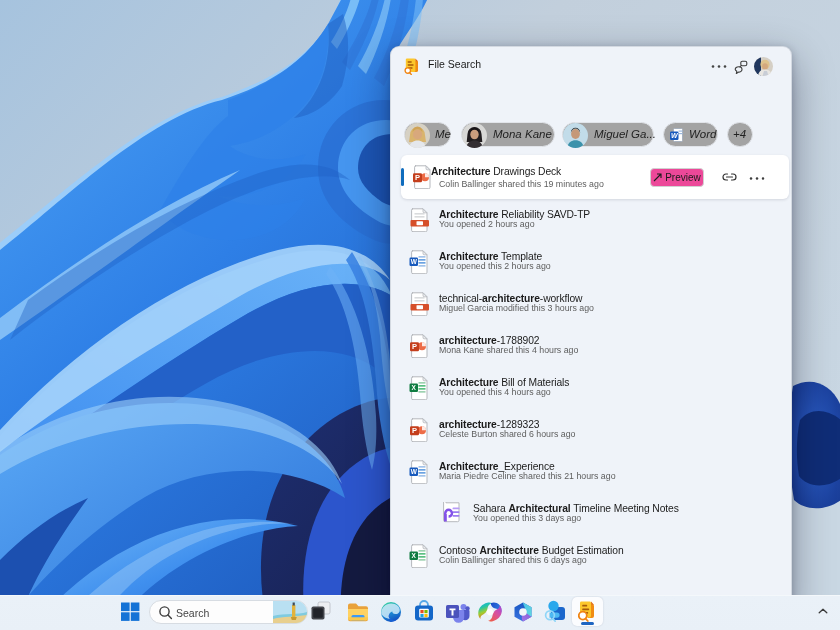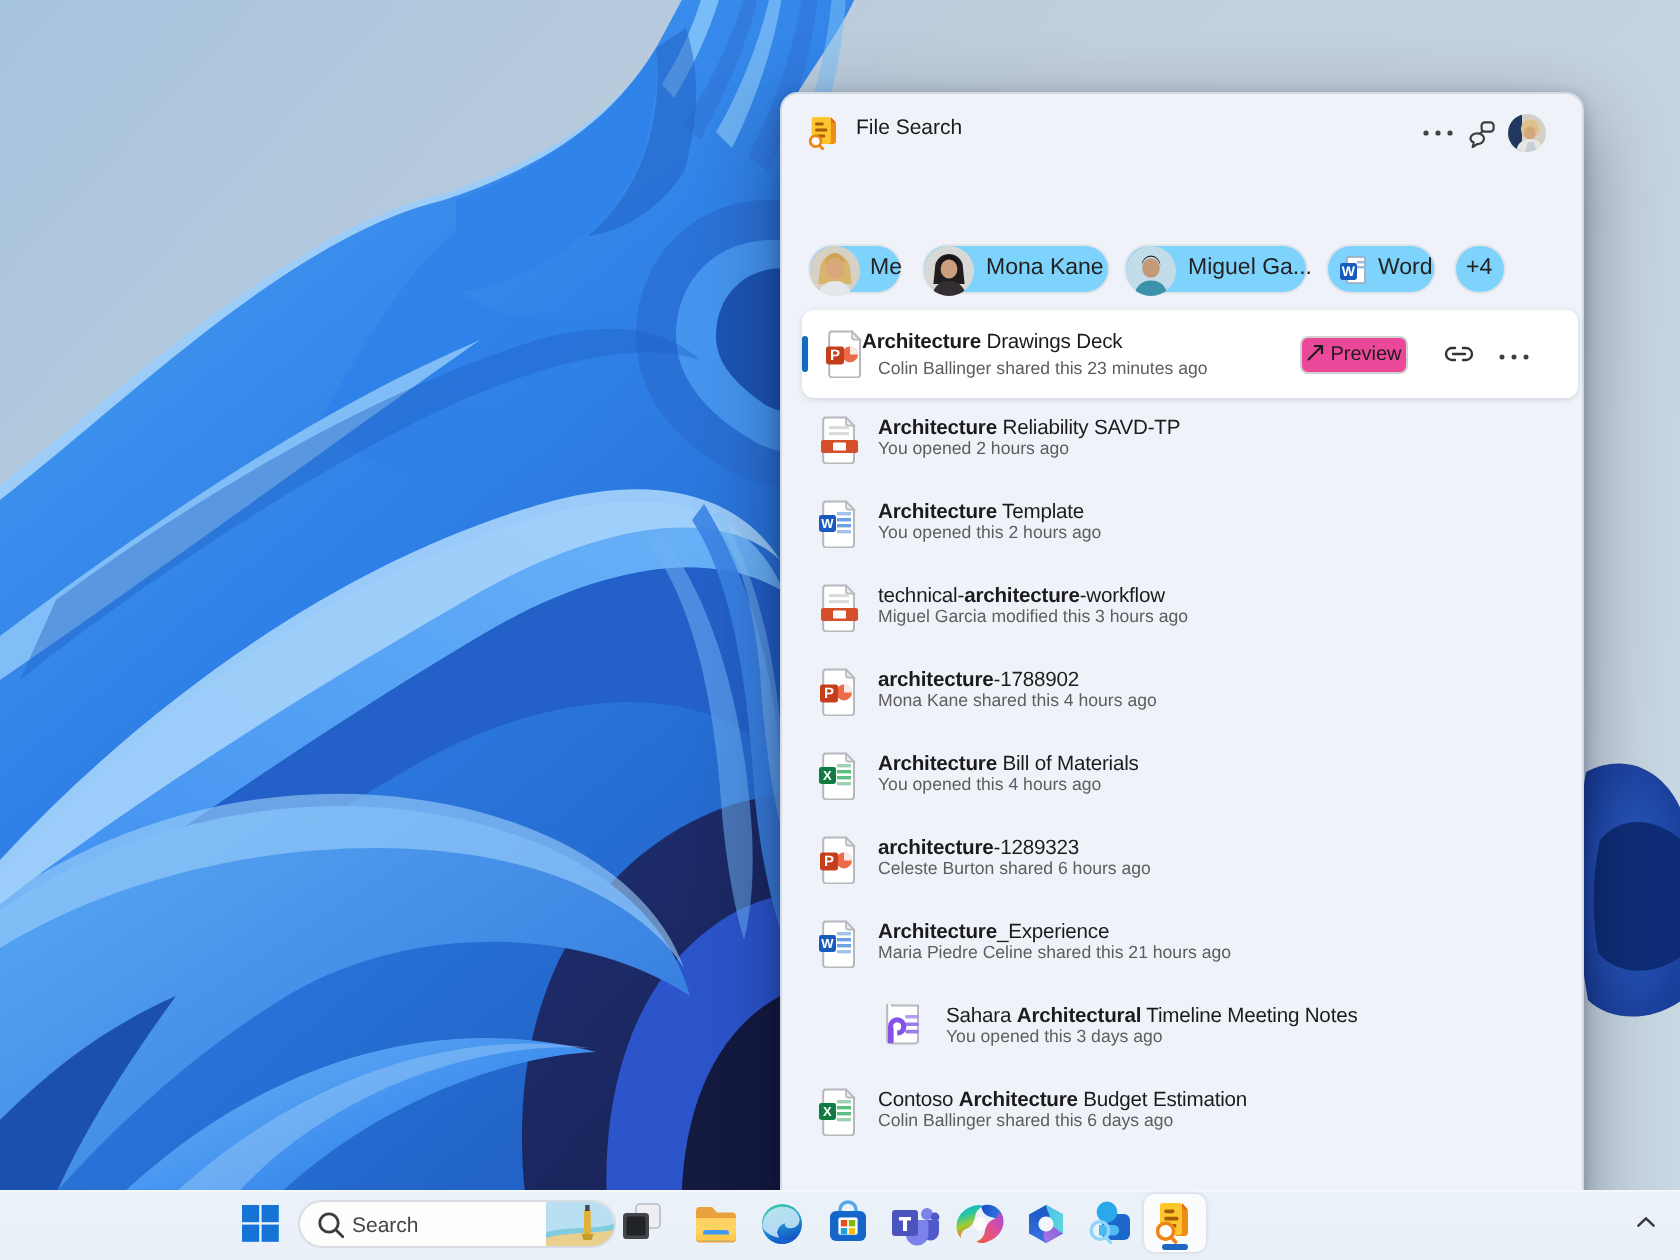--- a/index.html
+++ b/index.html
@@ -19,22 +19,22 @@
   #hdr .avatar { position:absolute; left:363px; top:10px; width:19px; height:19px; border-radius:50%; overflow:hidden; }
 
   #searchbox { position:absolute; left:14px; top:39px; width:380px; height:23px;
     background:#fff; border-radius:12px; border:1px solid #e3e6ea; border-bottom-color:#cfd3d8; }
   #searchbox .mag { position:absolute; left:8px; top:4px; width:14px; height:14px; }
   #searchbox .q { position:absolute; left:26px; top:5px; font-size:11px; color:#1f1f1f; }
   #searchbox .caret { position:absolute; left:48px; top:4px; width:1px; height:14px; background:#444; }
   #searchbox .clear { position:absolute; right:23px; top:3px; font-size:12px; color:#555; }
 
   
-  .chip { position:absolute; top:75px; height:25px; background:#7dd3fc; border:1px solid #e1e4e9;
-    border-radius:13px; font-size:11.5px; color:#222; }
+  .chip { position:absolute; top:75px; height:25px; background:#a3a3a3; border:1px solid #e1e4e9;
+    border-radius:13px; font-size:11.5px; color:#222;font-style:italic; }
   .chip .av { position:absolute; left:0; top:0; width:25px; height:25px; border-radius:50%; overflow:hidden; }
   .chip .lbl { position:absolute; top:5px; white-space:nowrap; }
 
   
   .card { position:absolute; left:10px; top:108px; width:388px; height:44px; background:#fff;
     border-radius:6px; box-shadow:0 1px 3px rgba(0,0,30,.12); }
   .accent { position:absolute; left:0px; top:13px; width:3px; height:18px; border-radius:2px; background:#0f6cbd; }
   .row { position:absolute; left:0; width:390px; height:42px; }
   .ficon { position:absolute; left:18px; top:3px; width:22px; height:24px; }
   .card .ficon { left:11px; top:10px; }
@@ -229,21 +229,21 @@
     <div class="accent"></div>
     <svg class="ficon" viewBox="0 0 22 24">
         <path d="M3,0.8 h11 l4,4 v17.5 a1.4,1.4 0 0 1 -1.4,1.4 h-12.6 a1.4,1.4 0 0 1 -1.4,-1.4 v-20.1 a1.4,1.4 0 0 1 1.4,-1.4 z" fill="#fff" stroke="#b5b8bd" stroke-width="1"></path>
         <path d="M14,0.8 l4,4 h-2.8 a1.2,1.2 0 0 1 -1.2,-1.2 z" fill="#e8eaed" stroke="#b5b8bd" stroke-width=".8"></path>
     <circle cx="13" cy="12.2" r="4" fill="#ed6c47"></circle>
     <path d="M13,12.2 v-4 a4,4 0 0 1 4,4 z" fill="#fff" opacity=".85"></path>
     <rect x="1" y="8.2" width="9" height="9" rx="1.2" fill="#c43e1c"></rect>
     <text x="5.5" y="15" font-size="7.5" fill="#fff" font-weight="bold" text-anchor="middle" font-family="Liberation Sans">P</text>
       </svg>
     <div class="rt"><b>Architecture</b> Drawings Deck</div>
-    <div class="rs">Colin Ballinger shared this 23 minutes ago</div>
+    <div class="rs">Colin Ballinger shared this 19 minutes ago</div>
     <div id="pvbtn"><svg width="9" height="9" viewBox="0 0 9 9" style="vertical-align:-1px; margin-right:3px;">
           <path d="M1,8 L8,1 M4,1 h4 v4" stroke="#1b1b1b" stroke-width="1.1" fill="none"></path>
         </svg>Preview</div>
     <svg id="linkic" viewBox="0 0 15 10">
       <path d="M5.5,2 h-1.5 a3,3 0 0 0 0,6 h1.5 M9.5,2 h1.5 a3,3 0 0 1 0,6 h-1.5 M4.5,5 h6" stroke="#333" stroke-width="1.2" fill="none" stroke-linecap="round"></path>
     </svg>
     <svg id="moredots2" style="position:absolute; left:348px; top:21px; width:16px; height:5px;" viewBox="0 0 16 5">
         <circle cx="2" cy="2.5" r="1.25" fill="#3d3d3d"></circle>
         <circle cx="8" cy="2.5" r="1.25" fill="#3d3d3d"></circle>
         <circle cx="14" cy="2.5" r="1.25" fill="#3d3d3d"></circle>

